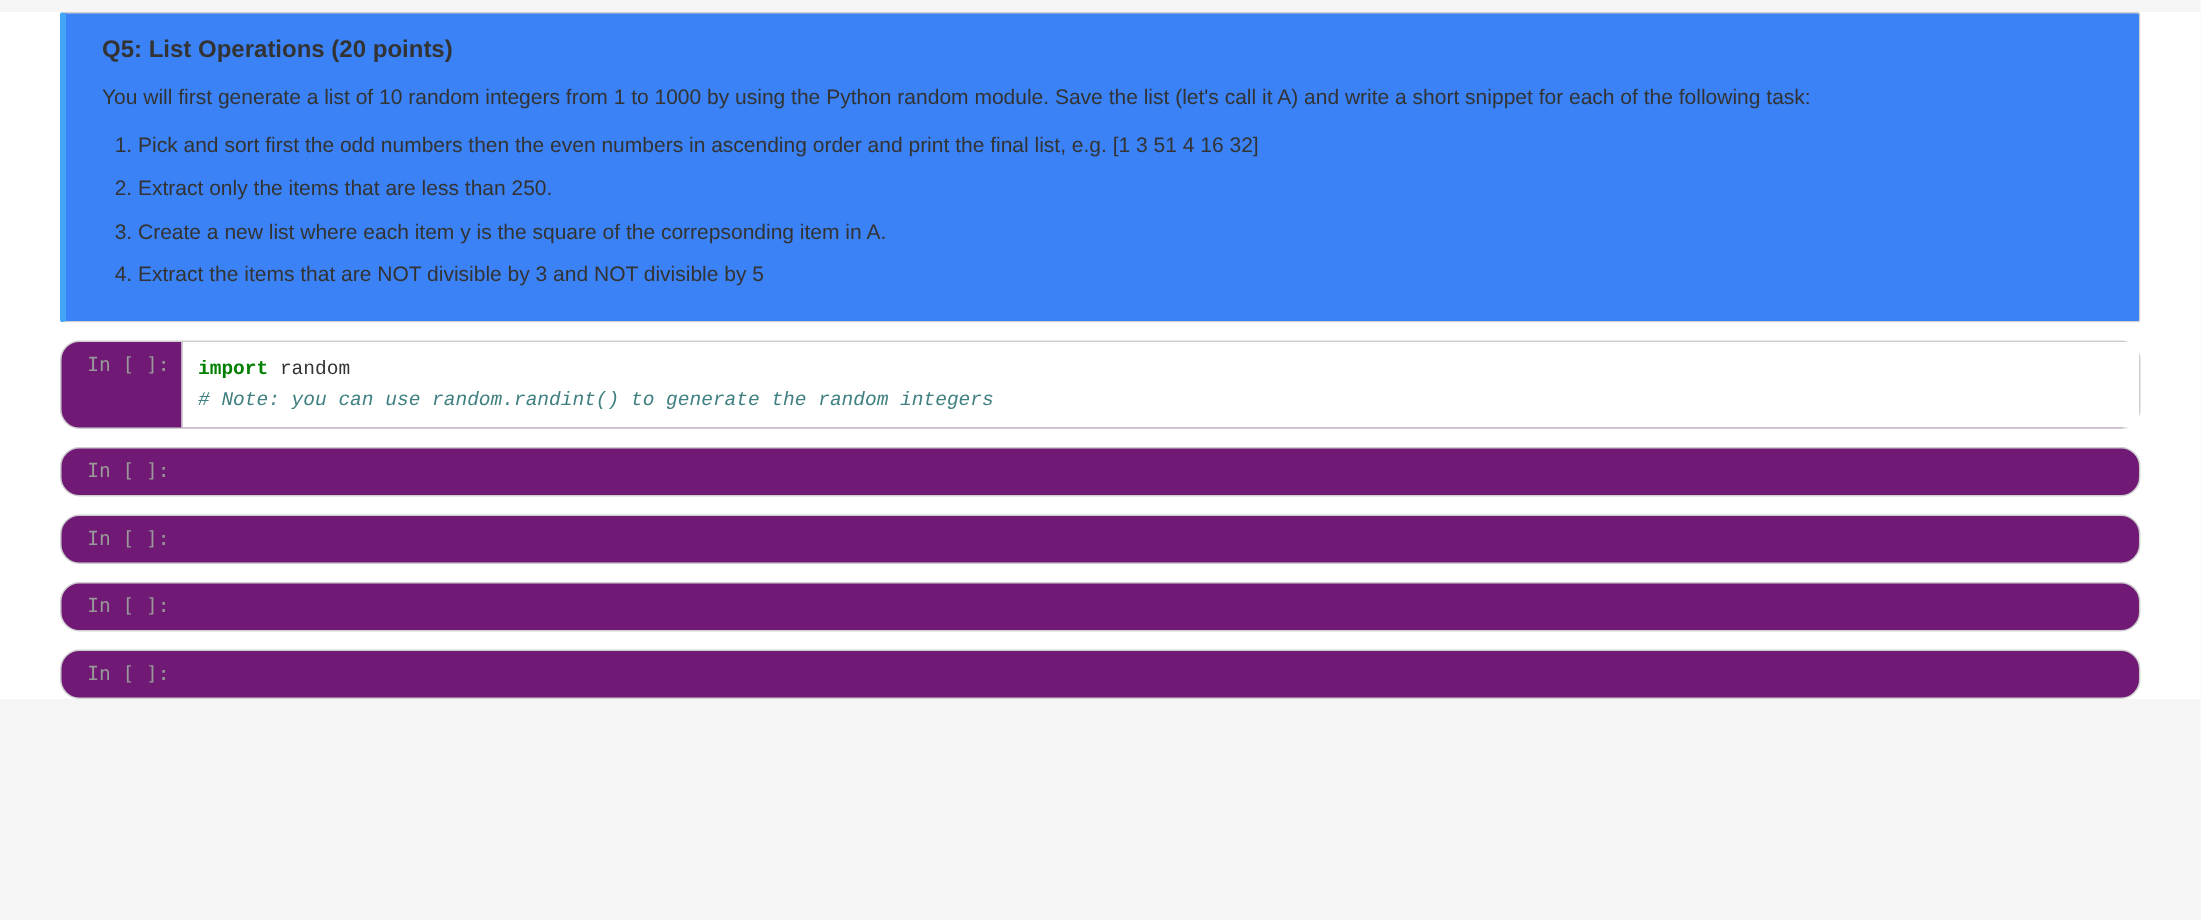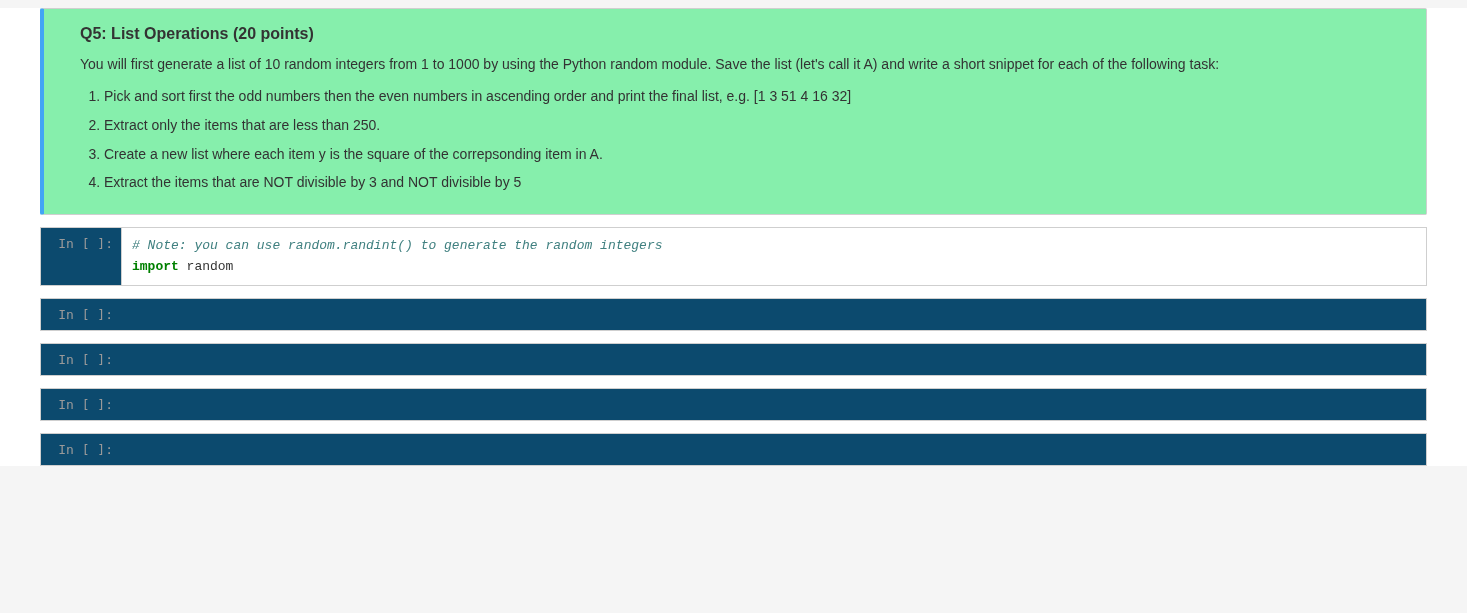--- a/index.html
+++ b/index.html
@@ -20,25 +20,25 @@
     .notebook-container {
       background: #fff;
       padding: 0;
       width: 100%;
     }
 
     
     .markdown-cell {
       display: flex;
       flex-direction: row;
-      padding: 4px 20px;
+      padding: 4px 8px;
       margin: 8px 40px 4px 40px;
       border: 1px solid #cfcfcf;
       border-left: 4px solid #42a5f5;
-      background: #86efac;
+      background: #3b82f6;
       border-radius: 2px;
     }
 
     .markdown-cell-content {
       padding: 12px 16px;
       width: 100%;
     }
 
     .markdown-cell-content h3 {
       font-size: 16px;
@@ -65,22 +65,22 @@
       margin-bottom: 2px;
     }
 
     
     .code-cell {
       display: flex;
       flex-direction: row;
       align-items: stretch;
       margin: 12px 40px;
       border: 1px solid #cfcfcf;
-      background: #0c4a6e;
-      border-radius: 0;
+      background: #701a75;
+      border-radius: 13px;
     }
 
     .cell-label {
       font-family: monospace;
       font-size: 13px;
       color: #999;
       padding: 8px 8px 8px 4px;
       white-space: nowrap;
       min-width: 80px;
       text-align: right;
@@ -132,24 +132,24 @@
         <li>Create a new list where each item y is the square of the correpsonding item in A.</li>
         <li>Extract the items that are NOT divisible by 3 and NOT divisible by 5</li>
       </ol>
     </div>
   </div>
 
   <div class="code-cell">
     <div class="cell-label">In [ ]:</div>
     <div class="cell-input">
       <div>
-        <span class="comment-code"># Note: you can use random.randint() to generate the random integers</span>
+        <span class="keyword">import</span><span class="normal-code"> random</span>
       </div>
       <div>
-        <span class="keyword">import</span><span class="normal-code"> random</span>
+        <span class="comment-code"># Note: you can use random.randint() to generate the random integers</span>
       </div>
     </div>
   </div>
 
   <div class="code-cell">
     <div class="cell-label">In [ ]:</div>
   </div>
 
   <div class="code-cell">
     <div class="cell-label">In [ ]:</div>

